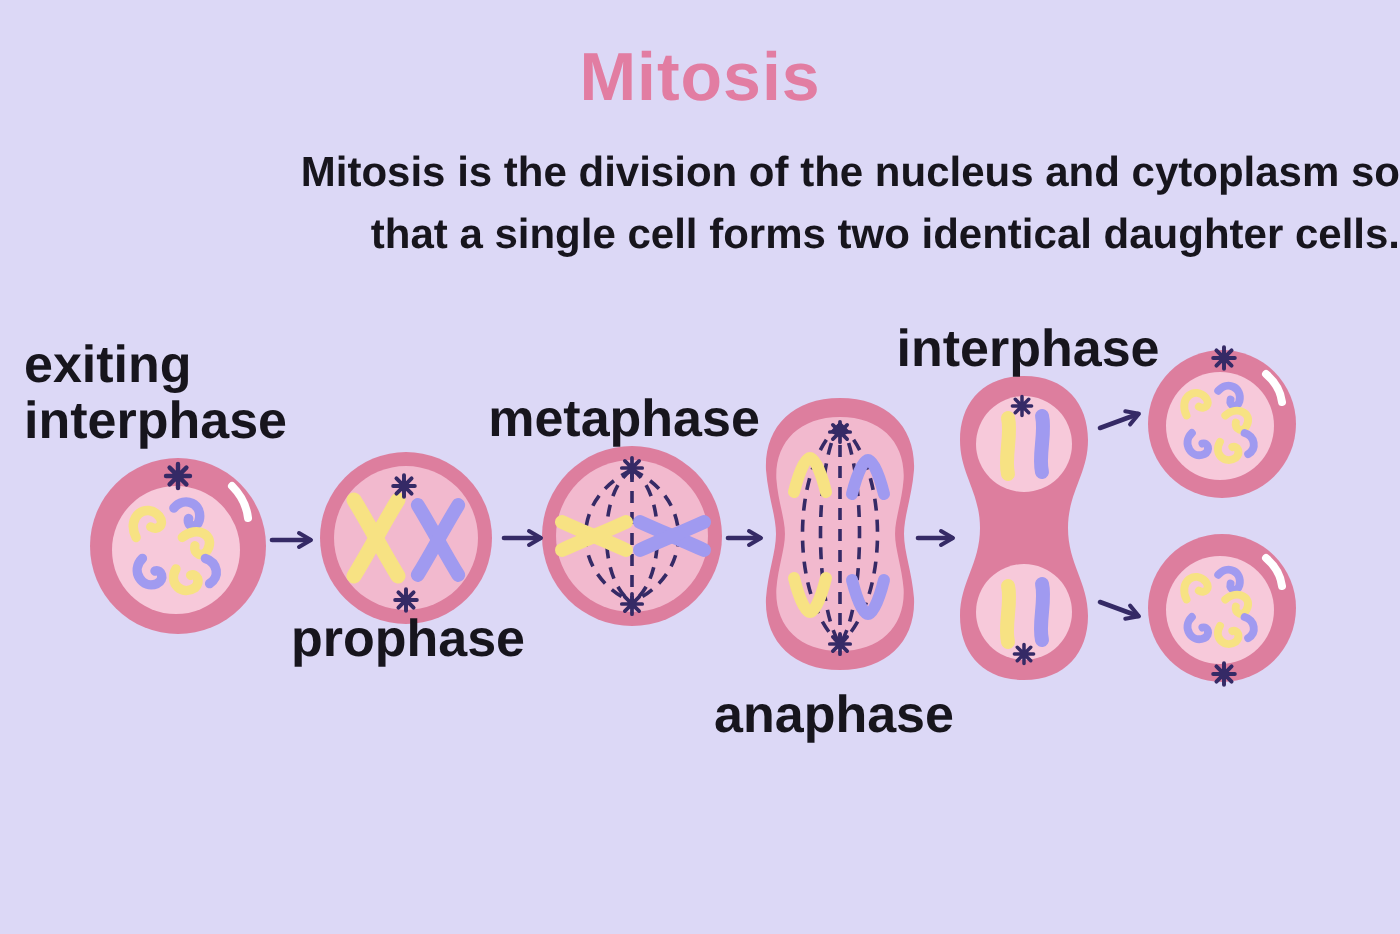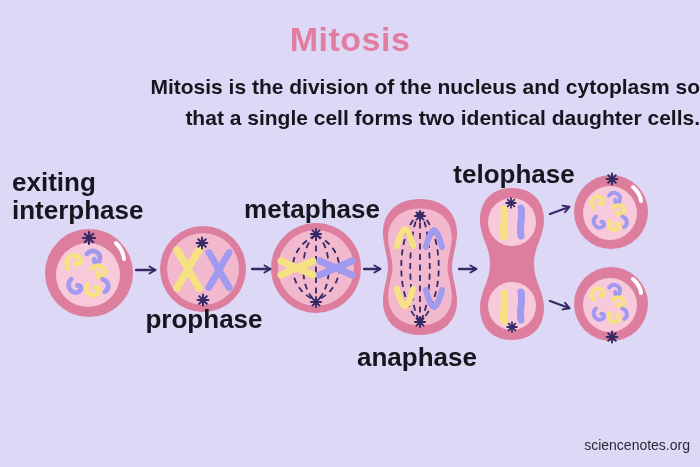--- a/index.html
+++ b/index.html
@@ -181,16 +181,15 @@
       <path class="arrow" marker-end="url(#ah)" d="M459,269 L476,269"></path>
       <path class="arrow" marker-end="url(#ah)" d="M550,214 L569,207"></path>
       <path class="arrow" marker-end="url(#ah)" d="M550,301 L569,308"></path>
     </g>
   </svg>
 
   <div class="stage-label wrap" id="lbl-interphase">exiting interphase</div>
   <div class="stage-label" id="lbl-prophase">prophase</div>
   <div class="stage-label" id="lbl-anaphase">anaphase</div>
   <div class="stage-label" id="lbl-metaphase">metaphase</div>
-  <div class="stage-label" id="lbl-telophase">telophase</div>
+  <div class="stage-label" id="lbl-telophase">interphase</div>
 
-  <div class="footer">sciencenotes.org</div>
 </div>
 
 </body></html>

